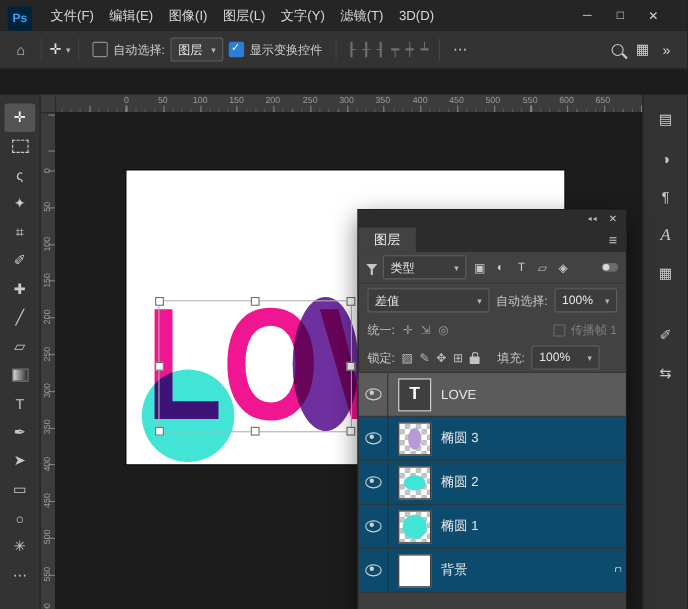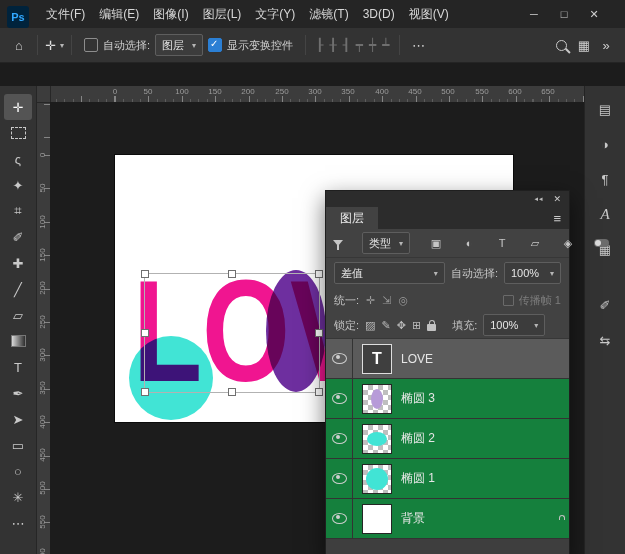--- a/index.html
+++ b/index.html
@@ -103,21 +103,21 @@
     background:#424242;border:1px solid #1f1f1f;box-shadow:0 8px 22px rgba(0,0,0,.55);
     z-index:70;font-size:11px;display:flex;flex-direction:column}
   .lp-header{height:16px;background:#2c2c2c;display:flex;align-items:center;
     justify-content:flex-end;gap:10px;padding:0 8px;flex:none}
   .lp-collapse{font-size:7px;color:#bdbdbd;letter-spacing:1px}
   .lp-close{font-size:9px;color:#cdcdcd}
   .lp-tabs{height:22px;background:#2c2c2c;display:flex;align-items:flex-end;flex:none}
   .lp-tab{height:22px;background:#424242;display:flex;align-items:center;padding:0 14px;
     font-size:12px;color:#ececec}
   .lp-menu{margin-left:auto;margin-right:8px;align-self:center;color:#c9c9c9;font-size:13px}
-  .lp-filter{height:28px;display:flex;align-items:center;padding:0 7px;gap:19px;
+  .lp-filter{height:28px;display:flex;align-items:center;padding:0 7px;gap:5px;
     border-bottom:1px solid #373737;flex:none}
   .funnel{width:0;height:0;border-left:5px solid transparent;border-right:5px solid transparent;
     border-top:6px solid #c6c6c6;position:relative;flex:none}
   .funnel::after{content:"";position:absolute;left:-1px;top:-1px;width:2px;height:5px;background:#c6c6c6}
   .f-ico{color:#c6c6c6;font-size:11px;min-width:14px;text-align:center}
   .lp-toggle{margin-left:auto;width:15px;height:8px;border-radius:4px;background:#6b6b6b;
     position:relative;flex:none}
   .lp-toggle::after{content:"";position:absolute;left:1px;top:1px;width:6px;height:6px;
     border-radius:50%;background:#d9d9d9}
   .lp-blend{height:30px;display:flex;align-items:center;padding:0 8px;gap:6px;flex:none}
@@ -126,21 +126,21 @@
   .u-ico{color:#9a9a9a;font-size:11px}
   .lp-propagate{margin-left:auto;display:flex;align-items:center;gap:5px;color:#7d7d7d}
   .mini-cb{width:9px;height:9px;border:1px solid #6a6a6a;border-radius:1px;background:transparent}
   .lp-lockrow{height:26px;display:flex;align-items:center;padding:0 8px;gap:6px;
     border-bottom:1px solid #373737;flex:none}
   .k-ico{color:#b9b9b9;font-size:11px}
   .lockico{position:relative;width:9px;height:7px;background:#c2c2c2;border-radius:1px;margin-top:4px}
   .lockico::before{content:"";position:absolute;left:1.5px;top:-4px;width:4px;height:4px;
     border:1.5px solid #c2c2c2;border-bottom:none;border-radius:3px 3px 0 0}
   .lp-list{flex:1;background:#3e3e3e;overflow:hidden}
-  .lp-row{height:39px;border-bottom:1px solid #333;display:flex;align-items:center;background:#15803d}
+  .lp-row{height:39px;border-bottom:1px solid #333;display:flex;align-items:center;background:#0c4a6e}
   .lp-row.selected{background:#5b5b5b}
   .lp-eye{width:26px;height:100%;display:flex;align-items:center;justify-content:center;
     border-right:1px solid #333;flex:none}
   .eye{width:13px;height:9px;border:1.5px solid #cfcfcf;border-radius:50%;position:relative}
   .eye::after{content:"";position:absolute;width:4px;height:4px;background:#cfcfcf;
     border-radius:50%;top:1px;left:3px}
   .lp-thumb{width:30px;height:30px;margin:0 9px;position:relative;flex:none;box-sizing:border-box}
   .thumb-text{background:#3f3f3f;border:1px solid #dedede;display:flex;align-items:center;
     justify-content:center;color:#fff;font-weight:bold;font-size:16px}
   .thumb-checker{border:1px solid #252525;background-color:#fff;
@@ -163,21 +163,20 @@
   <div class="titlebar">
     <div class="ps-logo">Ps</div>
     <div class="menus">
       <span class="menu">文件(F)</span>
       <span class="menu">编辑(E)</span>
       <span class="menu">图像(I)</span>
       <span class="menu">图层(L)</span>
       <span class="menu">文字(Y)</span>
       <span class="menu">滤镜(T)</span>
       <span class="menu">3D(D)</span>
-      <span class="menu">视图(V)</span>
     </div>
     <div class="winctl">
       <span class="winbtn">─</span>
       <span class="winbtn">□</span>
       <span class="winbtn">✕</span>
     </div>
   </div>
 
   <div class="optionsbar">
     <span class="ob-ico">⌂</span>

